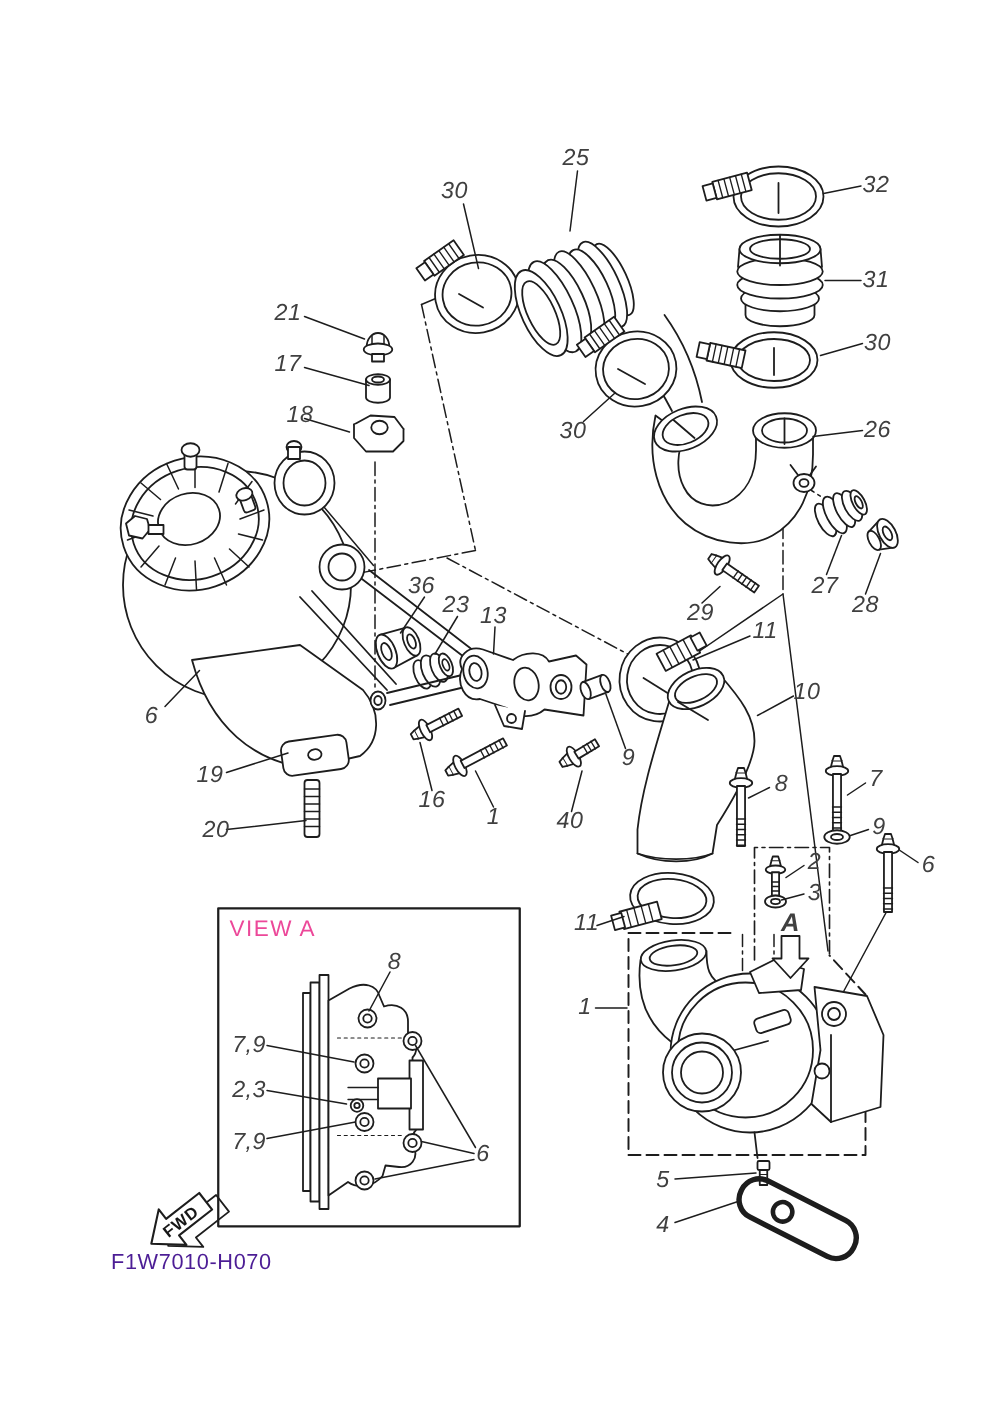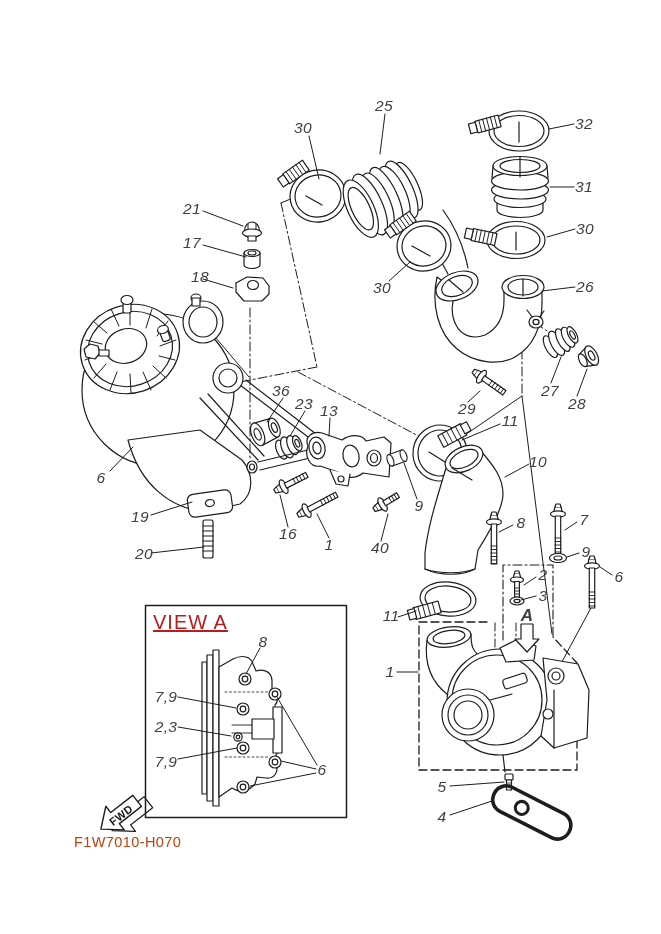--- a/index.html
+++ b/index.html
@@ -2,23 +2,23 @@
 <html><head>
 <meta charset="utf-8">
 <style>
   html,body{margin:0;padding:0;background:#fff;}
   #canvas{position:relative;width:661px;height:934px;background:#ffffff;overflow:hidden;
           font-family:"Liberation Sans",sans-serif;color:#111;}
   #art{position:absolute;left:0;top:0;}
   .callout{position:absolute;transform:translate(-50%,-50%);font-size:15.5px;line-height:1;
            color:#404040;letter-spacing:0.3px;white-space:nowrap;font-style:italic;}
   .dir-label{font-size:17px;font-weight:bold;}
-  .viewa-title{position:absolute;font-size:20px;letter-spacing:1px;color:#b91c1c;
-               text-decoration:underline;}
-  .code-text{position:absolute;font-size:14.5px;color:#c2410c;letter-spacing:0.4px;}
+  .viewa-title{position:absolute;font-size:15px;letter-spacing:1px;color:#ec4899;
+               }
+  .code-text{position:absolute;font-size:14.5px;color:#4c1d95;letter-spacing:0.4px;}
   .fwd-text{position:absolute;font-size:11px;font-weight:bold;color:#161616;
             transform:translate(-50%,-50%) rotate(-38deg);letter-spacing:0.5px;}
 </style>
 </head>
 <body>
 
 <div id="canvas">
 
 <svg id="art" width="661" height="934" viewBox="0 0 661 934" fill="none" stroke="#1d1d1d" stroke-width="1.2" stroke-linecap="round" stroke-linejoin="round">
 

